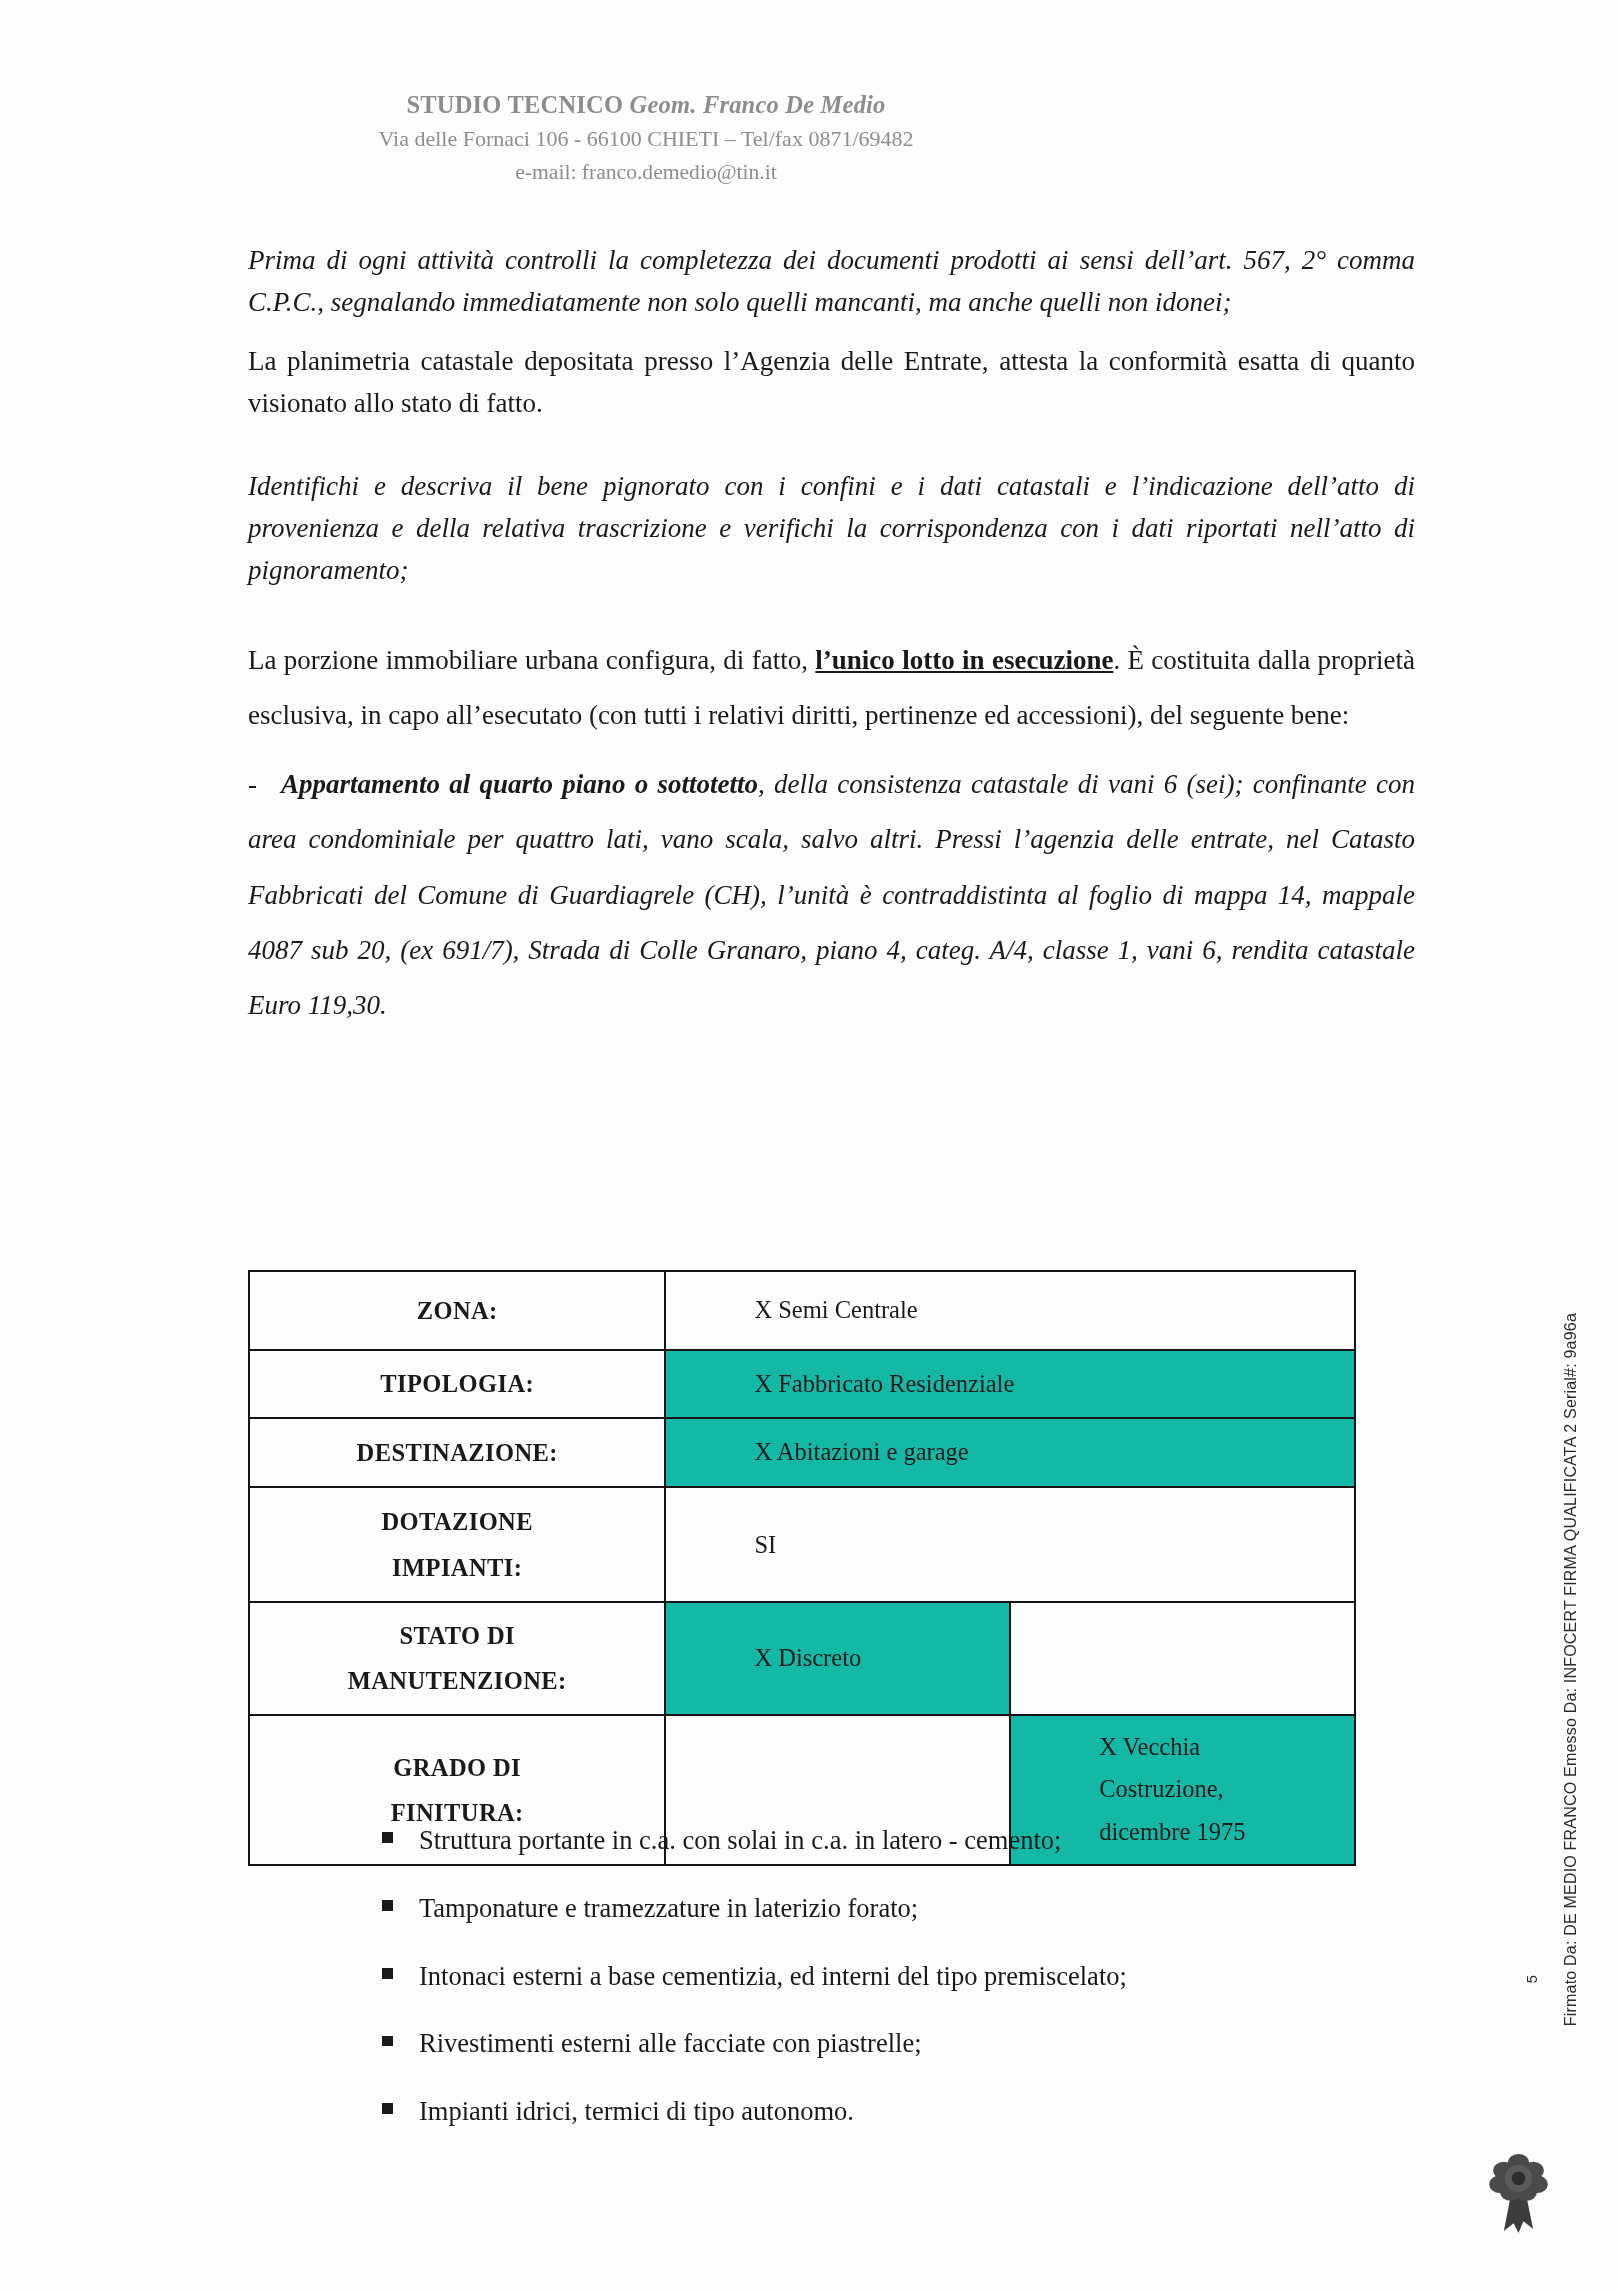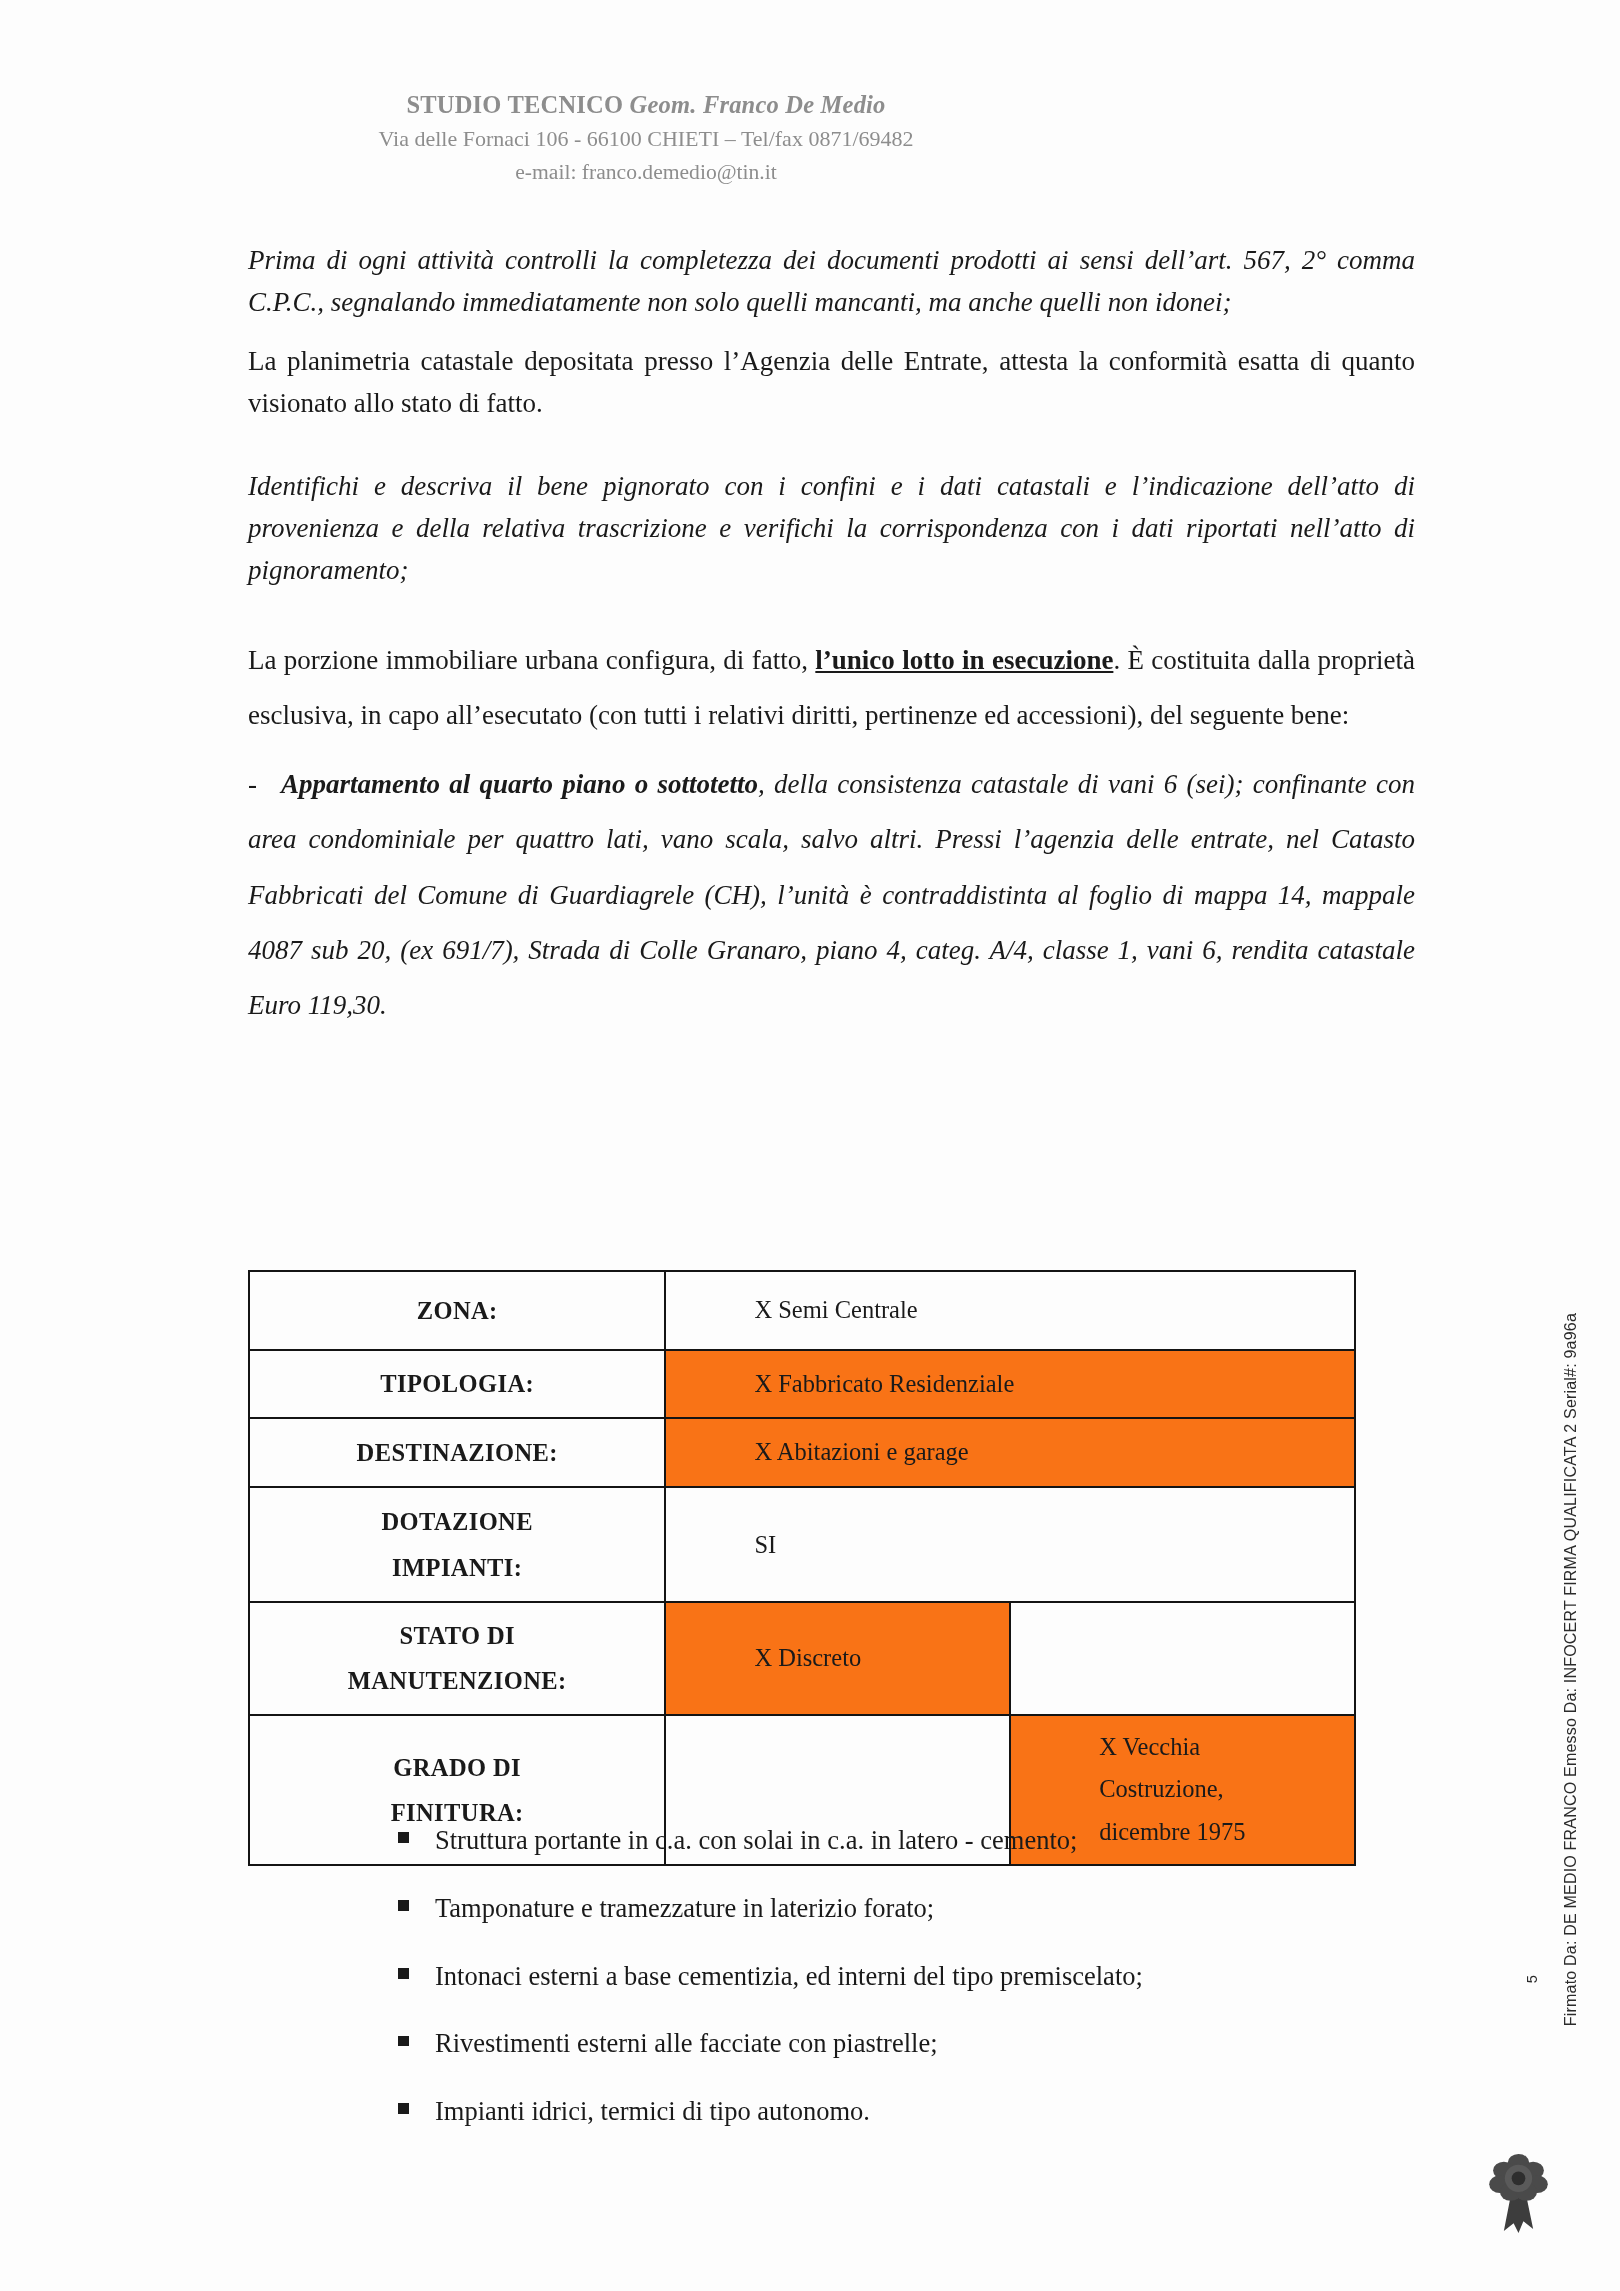--- a/index.html
+++ b/index.html
@@ -131,39 +131,39 @@
     font-weight: bold;
     letter-spacing: 0.4px;
     font-size: 24.5px;
     line-height: 1.85;
   }
   .char-table td.val {
     padding-left: 88px;
     font-size: 24.5px;
   }
   .char-table td.shaded {
-    background: #f97316;
+    background: #14b8a6;
   }
   .char-table td.val-sub {
     padding-left: 88px;
     font-size: 24.5px;
     line-height: 1.75;
   }
   .row-h1 { height: 57px; }
   .row-h2 { height: 47px; }
   .row-h3 { height: 94px; }
   .row-h4 { height: 90px; }
   .row-h5 { height: 129px; }
   .cell-mid { width: 441px; }
   .cell-right { width: 284px; }
 
   
   .bullet-list {
     position: absolute;
-    left: 398px;
+    left: 382px;
     top: 1823px;
     width: 1029px;
   }
   .bl-row {
     display: flex;
     align-items: flex-start;
     margin-bottom: 32px;
     font-size: 26.5px;
   }
   .bl-marker {

